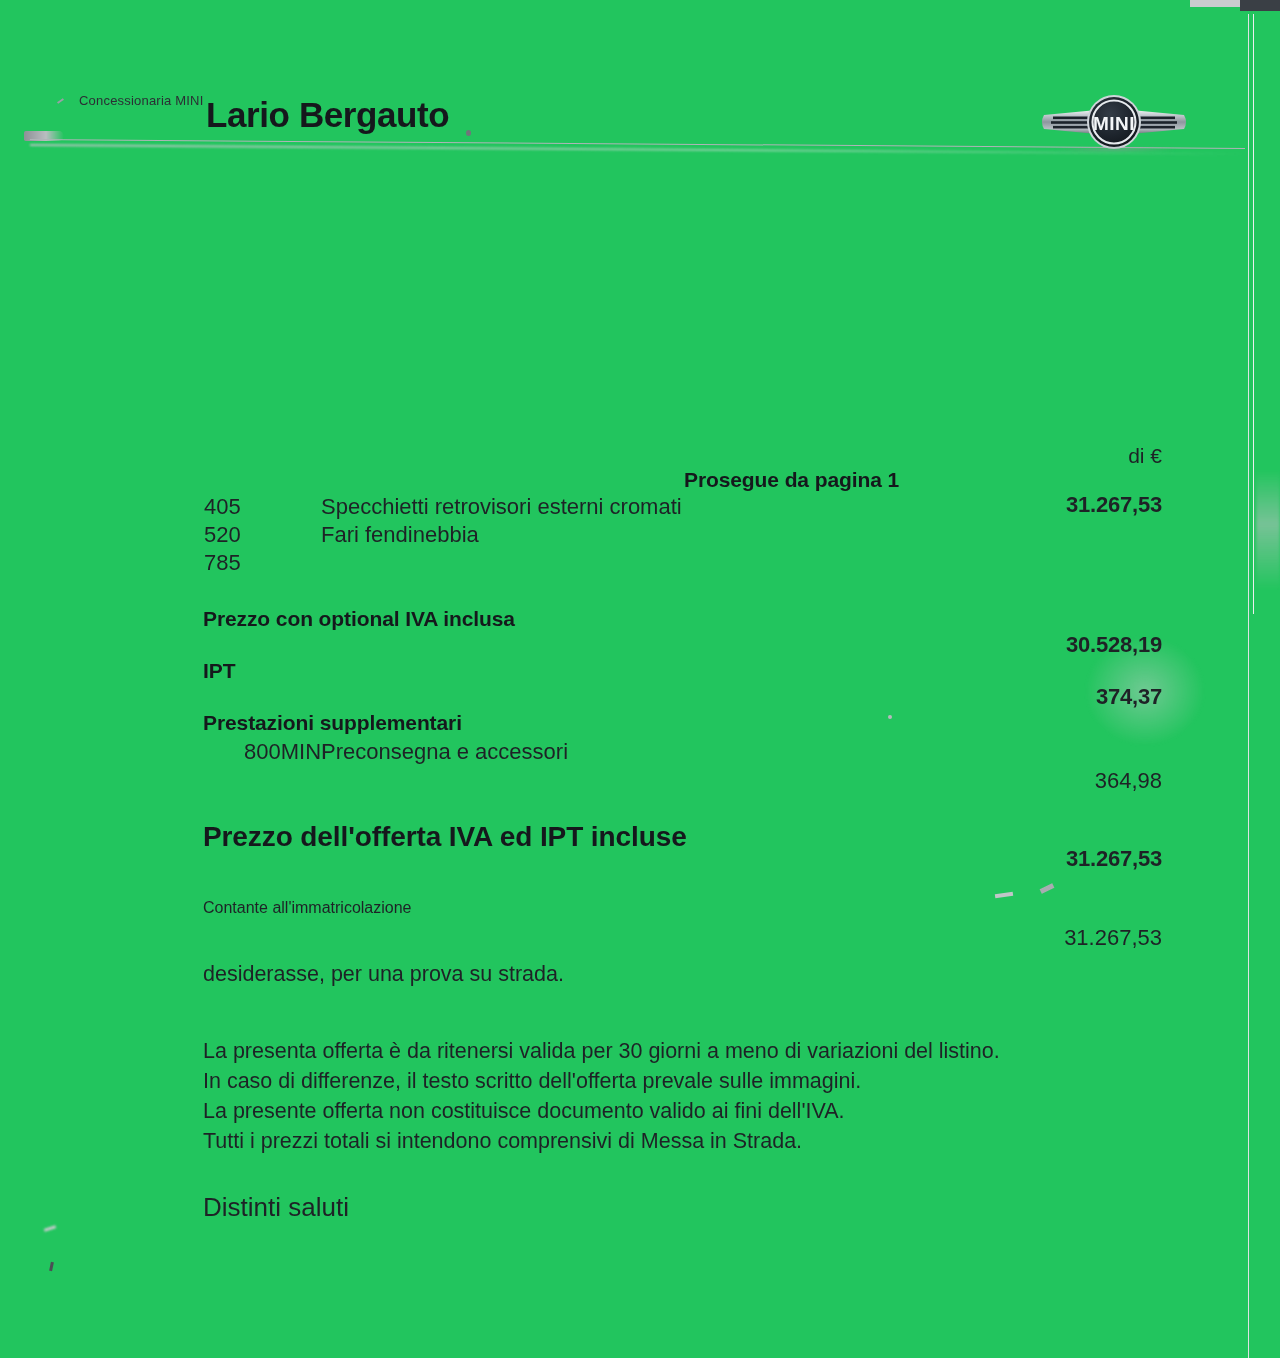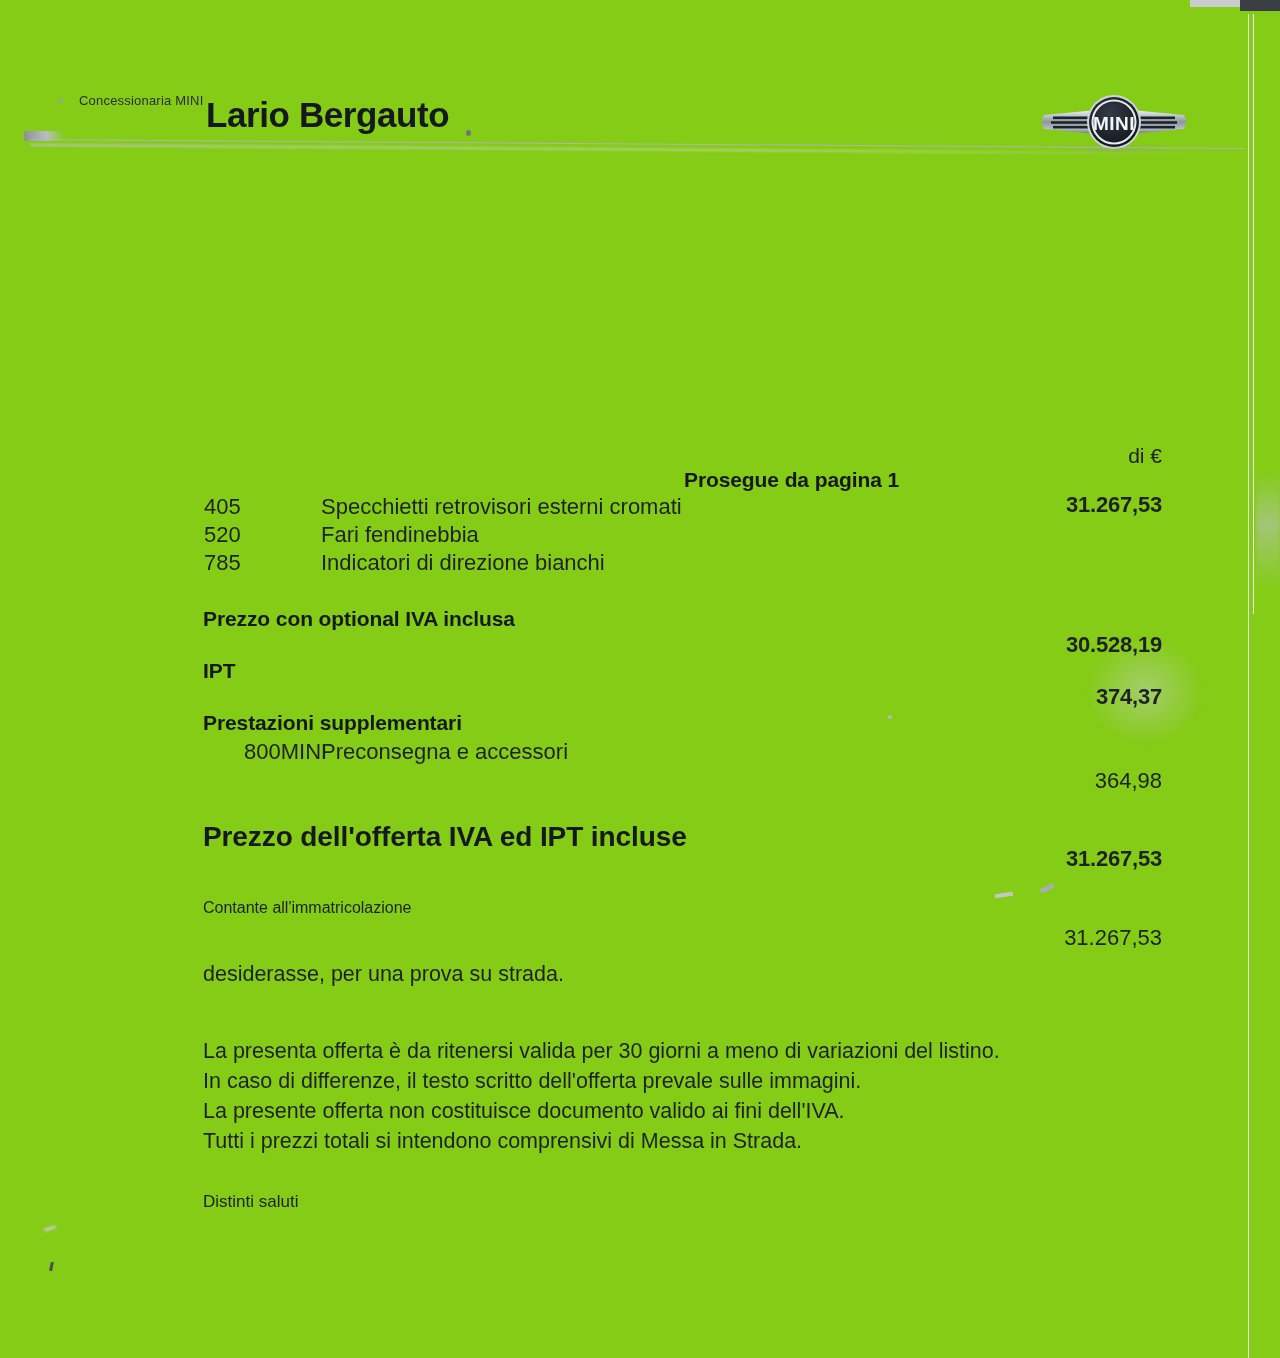--- a/index.html
+++ b/index.html
@@ -6,21 +6,21 @@
   html, body {
     margin: 0;
     padding: 0;
     background: #ffffff;
   }
   .page {
     position: relative;
     width: 1280px;
     height: 1358px;
     margin: 0 auto;
-    background: #84cc16;
+    background: #22c55e;
     overflow: hidden;
     font-family: "Liberation Sans", sans-serif;
     color: #1a1d21;
     -webkit-font-smoothing: antialiased;
   }
 
   
   .scan-top-band {
     position: absolute;
     top: 0; left: 1240px;
@@ -230,21 +230,21 @@
     left: 203px;
     font-size: 21.5px;
     line-height: 30px;
     color: #1e2226;
     width: 900px;
   }
   .para-line { white-space: nowrap; }
   .closing {
     position: absolute;
     left: 203px;
-    font-size: 17px;
+    font-size: 26px;
     color: #1e2226;
     white-space: nowrap;
   }
 </style>
 </head>
 <body>
 
 <div class="page">
 
   <div class="scan-top-grey"></div>
@@ -314,21 +314,20 @@
     <div class="sect-title" style="top:468px; left:684px;">Prosegue da pagina 1</div>
     <div class="amt bold" style="top:468px;">31.267,53</div>
 
     <div class="lbl-num" style="top:494px; left:204px;">405</div>
     <div class="lbl-desc" style="top:494px; left:321px;">Specchietti retrovisori esterni cromati</div>
 
     <div class="lbl-num" style="top:522px; left:204px;">520</div>
     <div class="lbl-desc" style="top:522px; left:321px;">Fari fendinebbia</div>
 
     <div class="lbl-num" style="top:550px; left:204px;">785</div>
-    <div class="lbl-desc" style="top:550px; left:321px;">Indicatori di direzione bianchi</div>
 
     <div class="sect-title" style="top:607px;">Prezzo con optional IVA inclusa</div>
     <div class="amt bold" style="top:608px;">30.528,19</div>
 
     <div class="sect-title" style="top:659px;">IPT</div>
     <div class="amt bold" style="top:660px;">374,37</div>
 
     <div class="sect-title" style="top:711px;">Prestazioni supplementari</div>
     <div class="lbl-num" style="top:739px; left:204px;margin-left:40px;">800MINI</div>
     <div class="lbl-desc" style="top:739px; left:321px;">Preconsegna e accessori</div>

